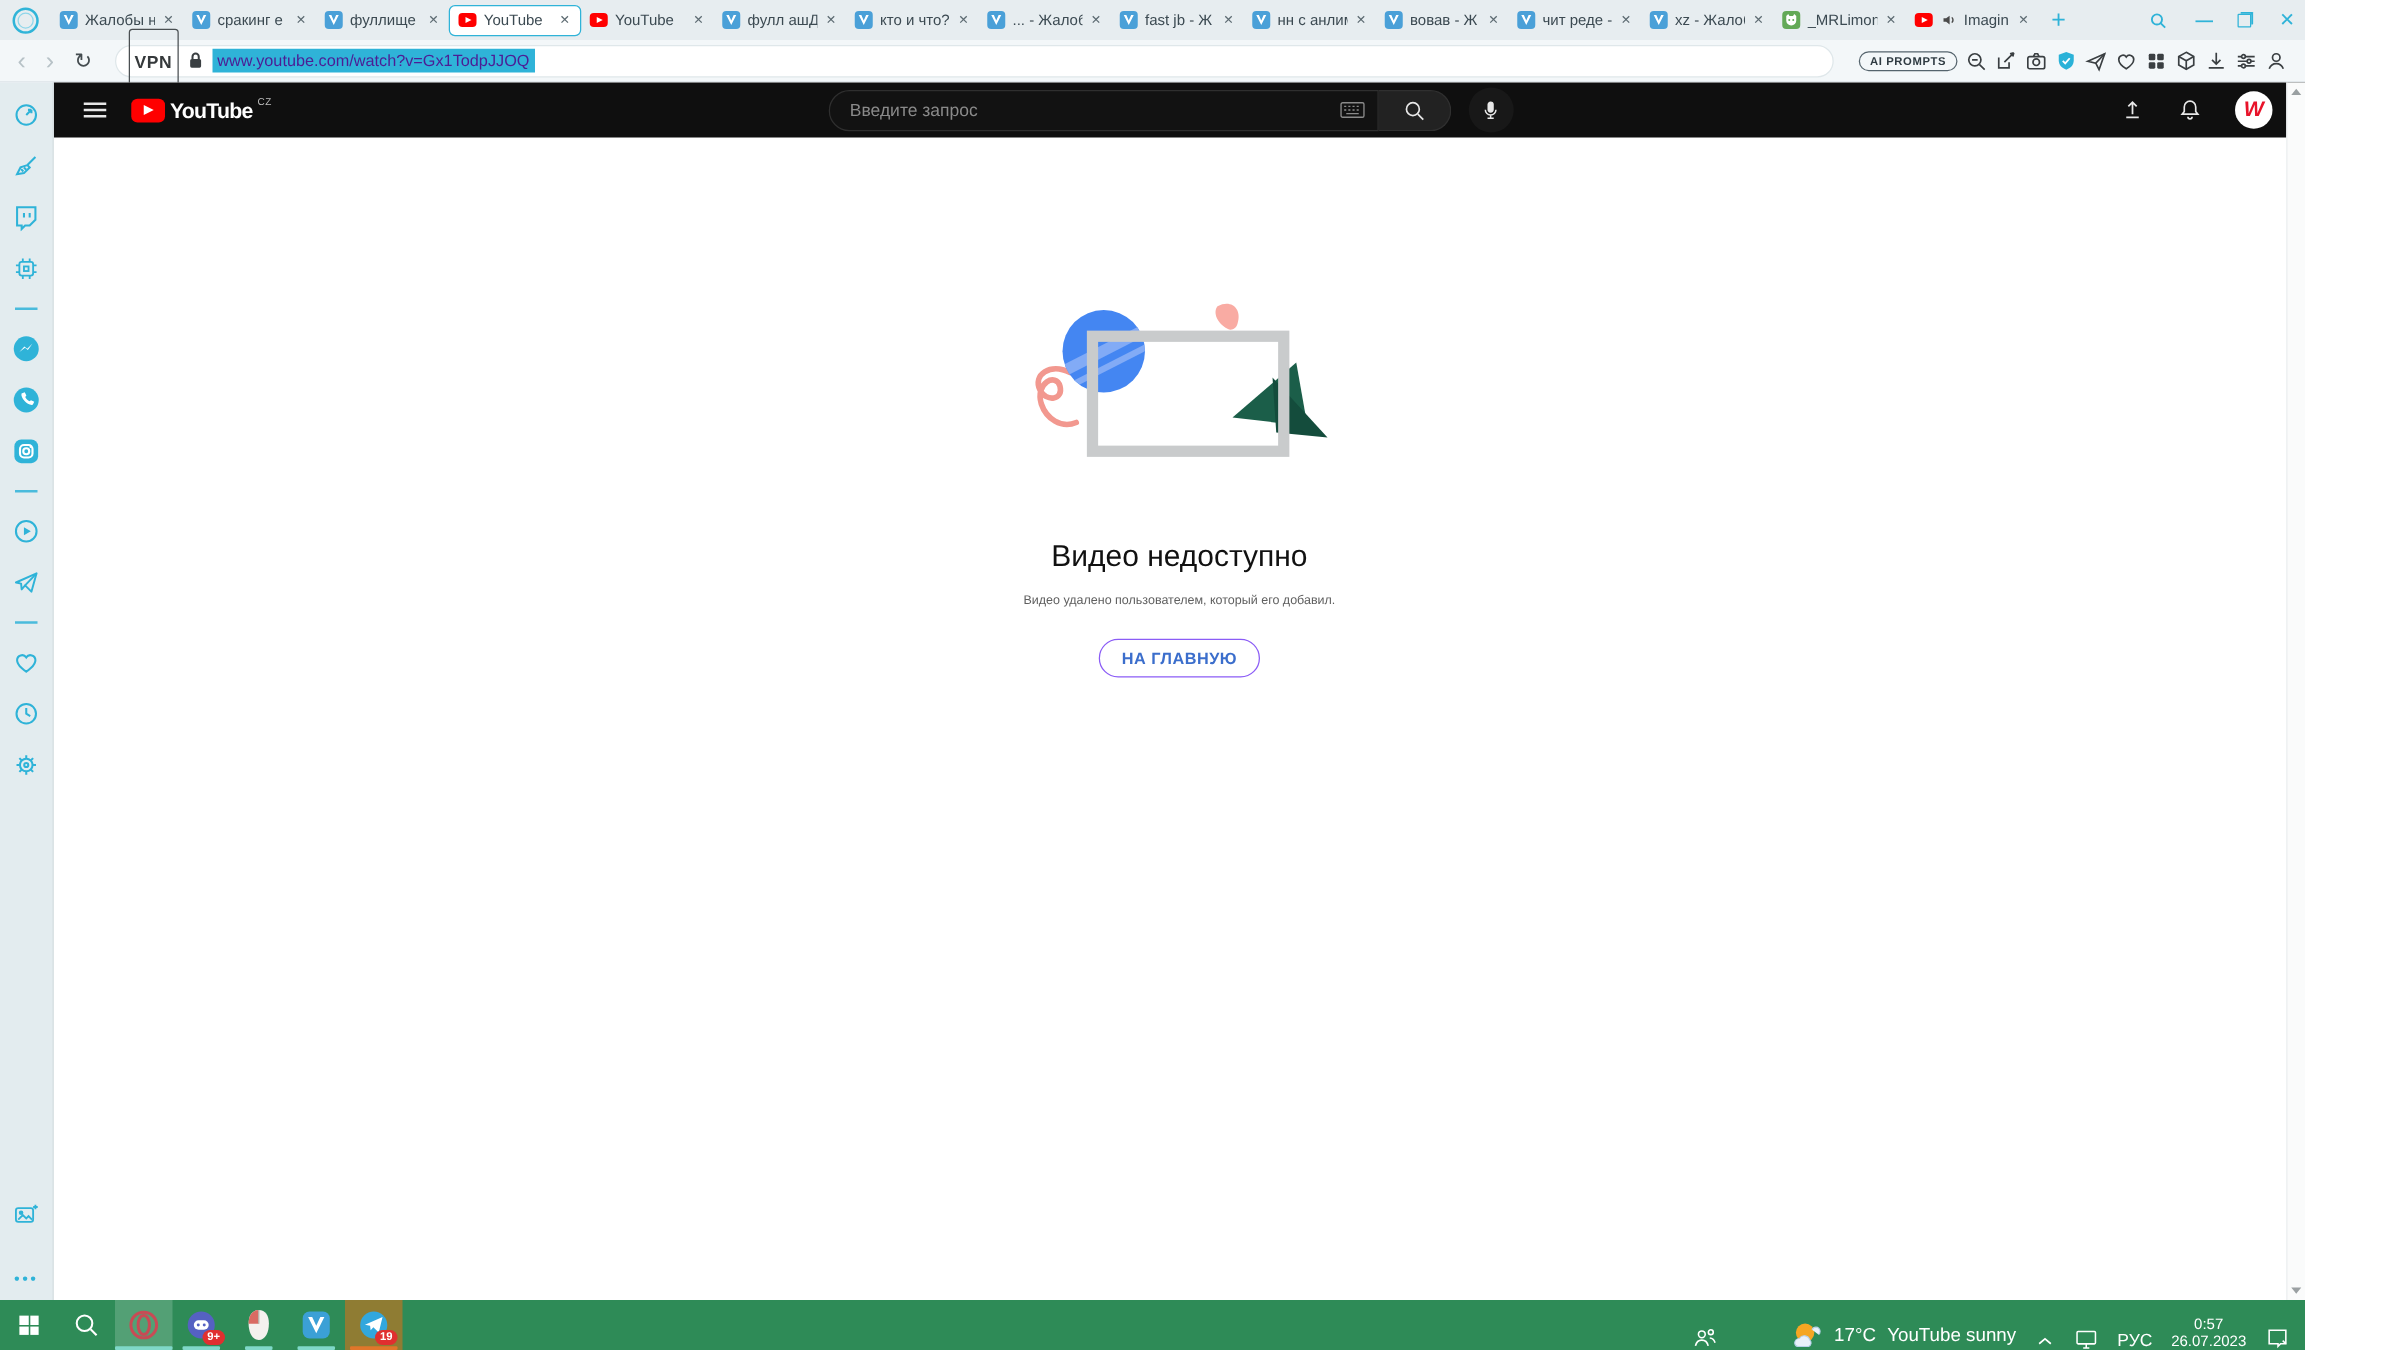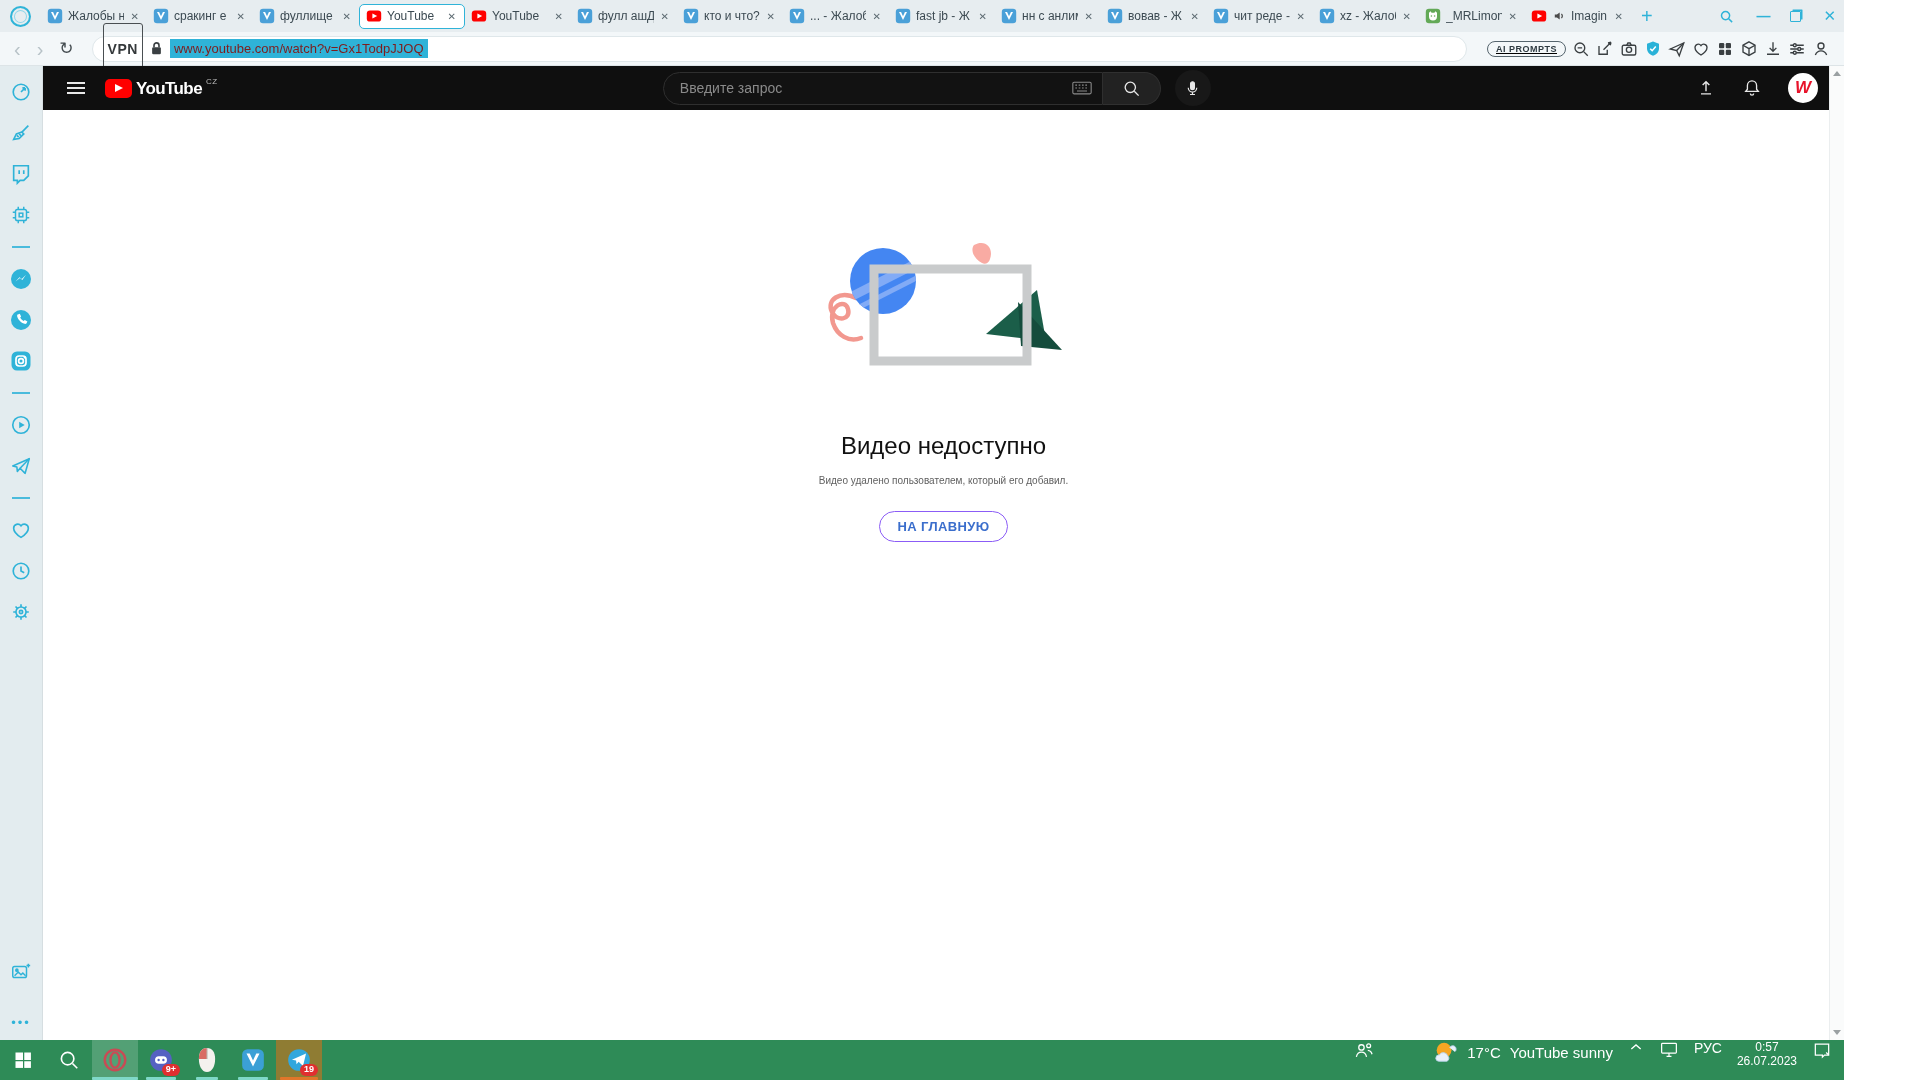--- a/index.html
+++ b/index.html
@@ -28,22 +28,22 @@
   
   .addressbar { height:34px; background:#f3f7f9; border-bottom:1px solid #dde4e7; display:flex; align-items:center;
                 padding:0 14px 0 14px; gap:8px; flex:0 0 auto; }
   .nav { display:flex; align-items:center; gap:16px; margin-right:10px; }
   .nav .arrow { font-size:20px; color:#b7c2c7; line-height:1; }
   .nav .reload { font-size:17px; color:#444c50; line-height:1; }
   .urlfield { flex:1 1 auto; height:26px; background:#fff; border:1px solid #dfe7ea; border-radius:14px;
               display:flex; align-items:center; gap:7px; padding:0 10px; }
   .vpn-badge { border:1.5px solid #4a4f52; border-radius:3px; font-size:14px; font-weight:700; color:#35393b;
                padding:17px 4px; letter-spacing:0.5px; }
-  .urlsel { background:#2fb3d8; color:#7f1d1d; font-size:13px; padding:2px 4px; }
-  .abar-right { display:flex; align-items:center; gap:6px; margin-left:12px;text-decoration:underline; }
+  .urlsel { background:#2fb3d8; color:#4c1d95; font-size:13px; padding:2px 4px; }
+  .abar-right { display:flex; align-items:center; gap:6px; margin-left:12px; }
   .ai-pill { border:1.5px solid #55646d; border-radius:10px; color:#2f3b42; font-size:9px; font-weight:700;
              padding:2px 8px; letter-spacing:0.5px; }
   .abar-right svg { display:block; }
 
   
   .main { flex:1 1 auto; display:flex; min-height:0; position:relative; }
 
   
   .panelbar { width:43px; background:#e3ecef; border-right:1px solid #d6dee1; display:flex; flex-direction:column;
               align-items:center; padding-top:14px; position:relative; flex:0 0 auto; }
@@ -94,21 +94,21 @@
   
   .taskbar { height:40px; background:#2e8b57; display:flex; align-items:stretch; flex:0 0 auto; color:#fff; }
   .tslot { width:46px; display:flex; align-items:center; justify-content:center; position:relative; flex:0 0 auto; }
   .tslot.lit { background:rgba(255,255,255,.18); }
   .tslot.olive { background:#8f7c33; }
   .underline { position:absolute; bottom:0; left:50%; transform:translateX(-50%); height:3px; background:#7fd8c8; border-radius:1px; }
   .underline.full { width:46px; } .underline.mid { width:30px; } .underline.small { width:22px; }
   .underline.orange { background:#e0762a; width:38px; }
   .badge { position:absolute; bottom:4px; right:4px; background:#e02f2f; color:#fff; font-size:9px; font-weight:700;
            border-radius:8px; padding:1px 4px; line-height:1.1; }
-  .tray { margin-left:auto; display:flex; align-items:flex-start; gap:15px; padding-right:12px; }
+  .tray { margin-left:auto; display:flex; align-items:flex-end; gap:15px; padding-right:12px; }
   .tray .people { margin-right:42px; }
   .weather { display:flex; align-items:center; gap:9px; font-size:15px; }
   .lang { font-size:14px; }
   .clockbox { text-align:center; font-size:12px; line-height:14px; }
   .tray svg { display:block; }
 </style>
 </head>
 <body>
 
 <div class="screen">

